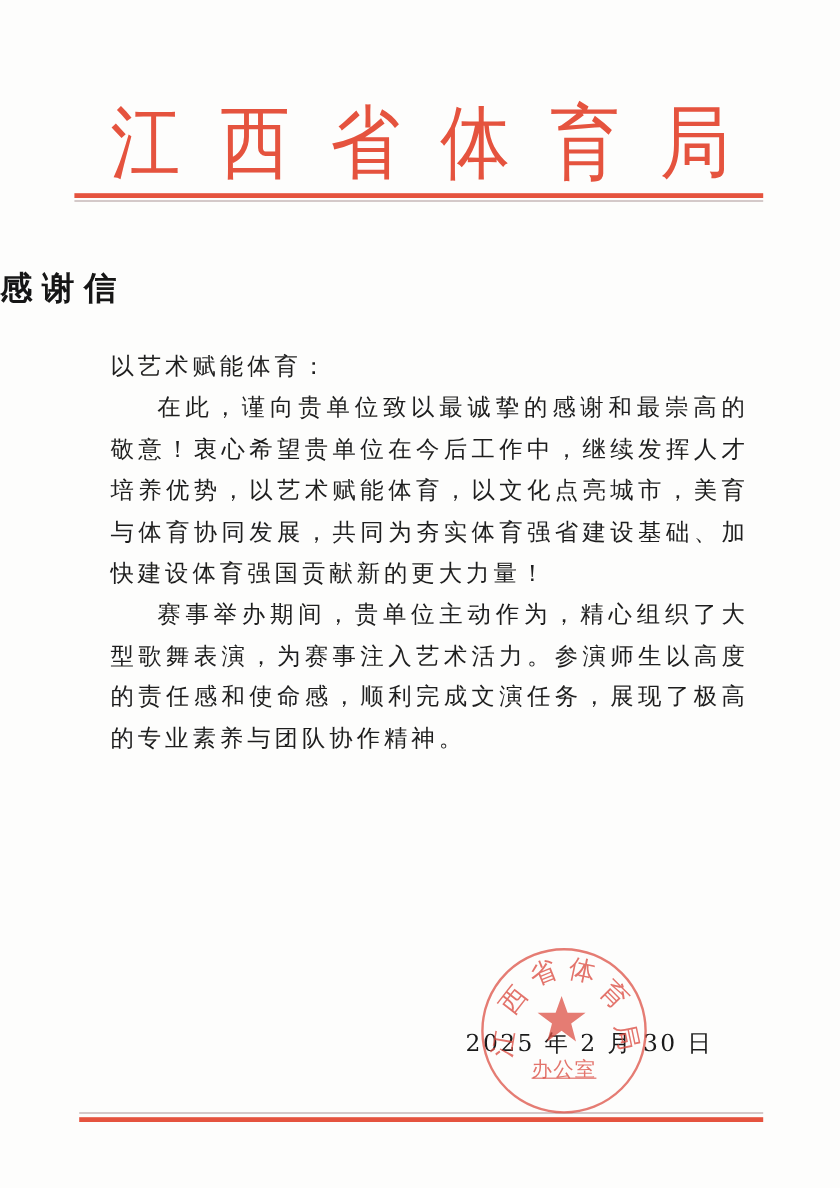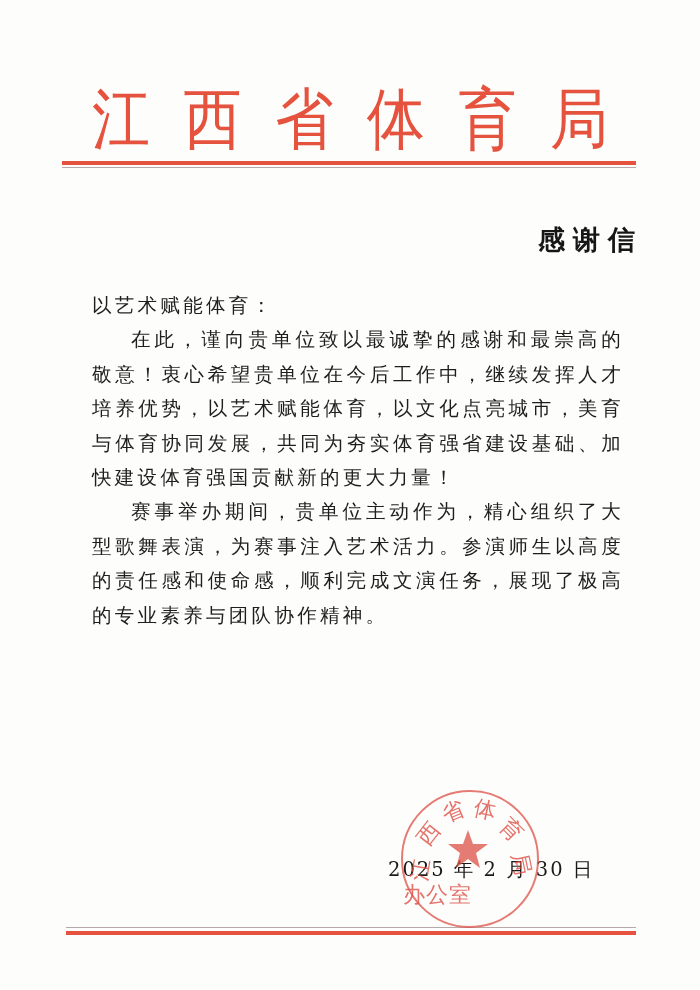--- a/index.html
+++ b/index.html
@@ -18,21 +18,21 @@
     font-size:58px; line-height:70px; color:#e5533e;
     transform:scaleY(1.15); display:inline-block; font-weight:normal;
   }
   .rule { position:absolute; left:62px; width:574px; }
   .rule-top-red { top:161px; height:4px; background:#e5533e; }
   .rule-top-thin { top:167px; height:1px; background:#b9a8a8; }
   .rule-bot-thin { top:927px; left:66px; width:570px; height:1px; background:#b9a8a8; }
   .rule-bot-red { top:931px; left:66px; width:570px; height:4px; background:#e5533e; }
 
   .letter-title {
-    position:absolute; left:0; width:643px; top:222px; text-align:right;
+    position:absolute; left:0; width:643px; top:222px; text-align:left;
     font-size:27px; font-weight:bold; letter-spacing:8px; color:#161616;
   }
   .body-block {
     position:absolute; left:92px; top:289px; width:532px;
     font-size:19.5px; line-height:34.4px; letter-spacing:3.3px;
     text-align:justify;
   }
   .body-block p { margin:0; }
   .body-block p.indent { text-indent:2em; }
   .date {
@@ -44,22 +44,22 @@
     border:2px solid rgba(220,80,70,0.75); border-radius:50%; z-index:3;
     color:rgba(220,80,70,0.8);
   }
   .stamp-char {
     position:absolute; font-size:22px; width:24px; height:24px; text-align:center; line-height:24px;
   }
   .stamp-star {
     position:absolute; left:43px; top:36px; width:44px; height:44px;
   }
   .stamp-bottom {
-    position:absolute; left:0; width:134px; top:88px; 
-    font-size:22px; letter-spacing:1px;
+    position:absolute; left:0; width:134px; top:88px; text-align:center;
+    font-size:17px; letter-spacing:1px;text-decoration:underline;
   }
 </style>
 </head>
 <body>
 
 <div class="header-title">
   <span>江</span>
   <span>西</span>
   <span>省</span>
   <span>体</span>

